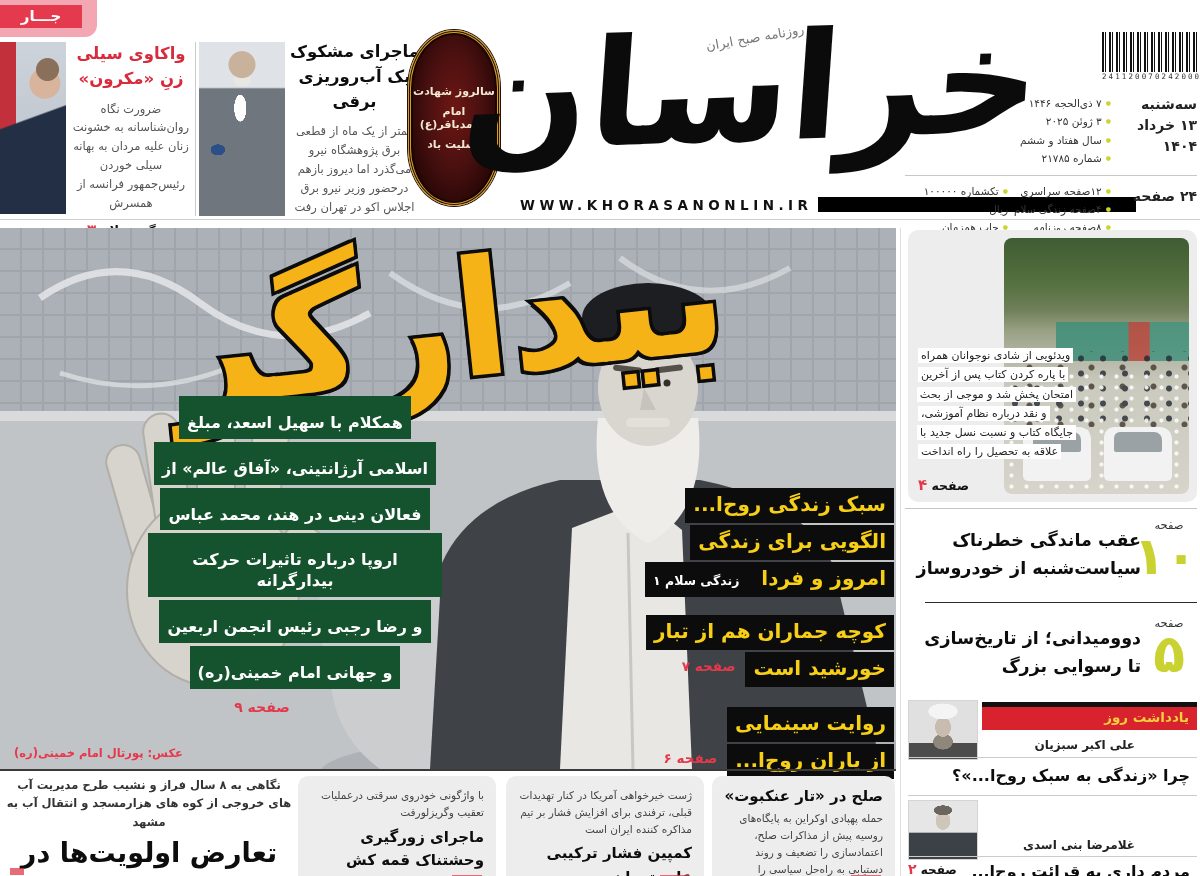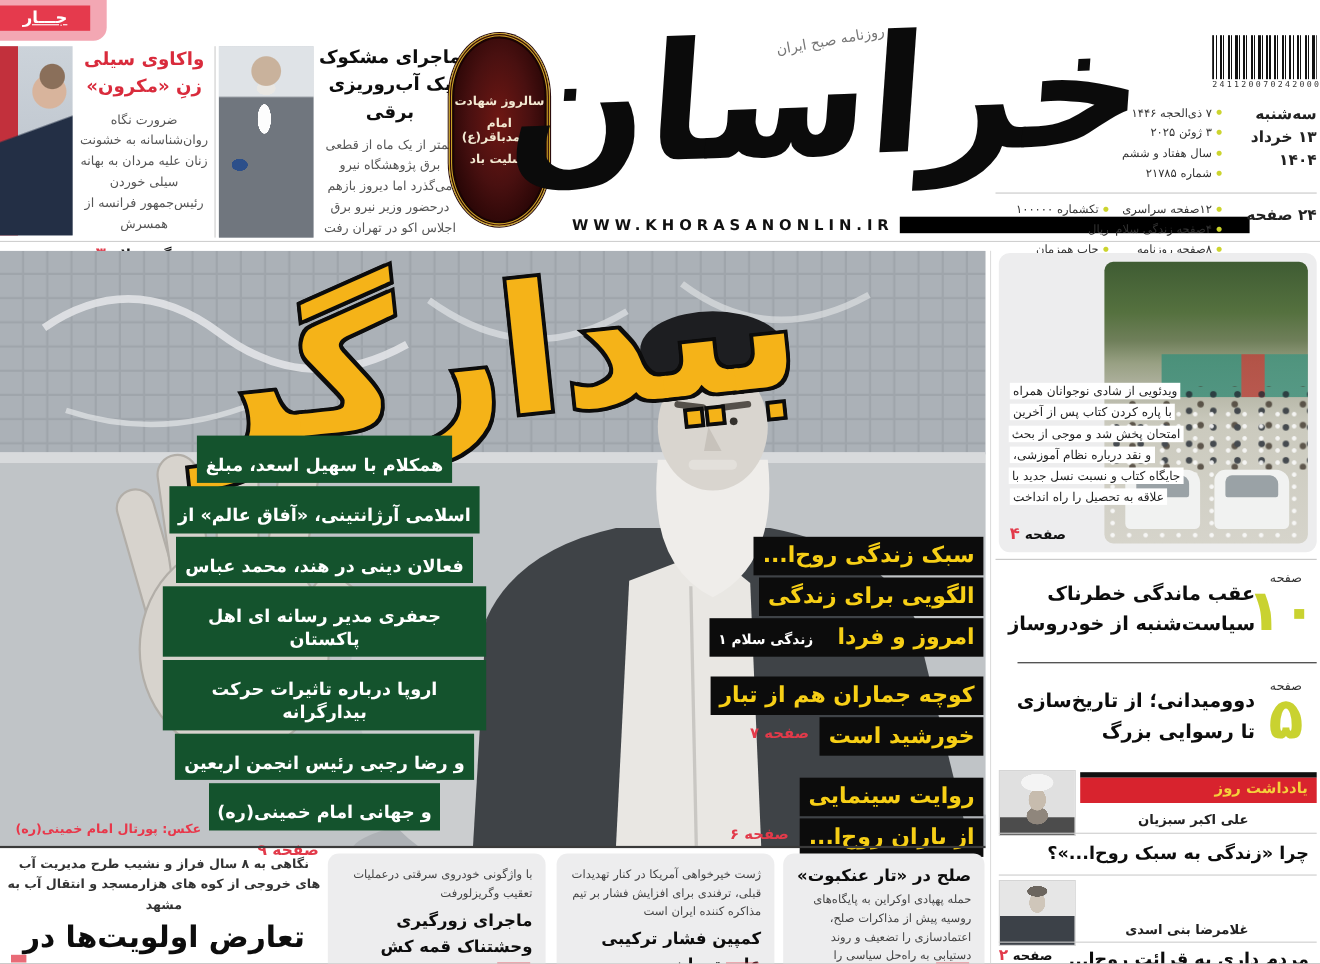--- a/index.html
+++ b/index.html
@@ -3,21 +3,21 @@
 <meta charset="utf-8">
 <style>
   * { margin:0; padding:0; box-sizing:border-box; }
   body { background:#888; font-family:"DejaVu Sans","Liberation Sans",sans-serif; }
   .page { position:relative; width:1200px; height:876px; background:#fff; overflow:hidden; margin:0 auto; direction:rtl; }
   .abs { position:absolute; }
 
   
   .corner-banner { left:0; top:0; width:97px; height:37px; background:#f3a7b3; border-radius:0 0 12px 0; direction:ltr; }
   .corner-inner { position:absolute; left:0; top:5px; right:15px; bottom:9px; background:#e53a4d; color:#fff;
-                  font-weight:bold; font-size:15px; text-align:center; line-height:23px;text-decoration:underline; }
+                  font-weight:bold; font-size:15px; text-align:center; line-height:23px; }
 
   .photo-macron { left:0; top:42px; width:66px; height:172px;
     background:
       radial-gradient(circle at 72% 16%, #8a6f5a 0 11px, transparent 12px),
       radial-gradient(circle at 68% 24%, #d8b49c 0 15px, transparent 16px),
       linear-gradient(160deg, transparent 44%, #232f45 45%),
       linear-gradient(90deg, #c2303c 0 16px, transparent 16px),
       linear-gradient(#ccd3da,#b8bfc8); }
   .art1-text { left:70px; top:42px; width:122px; }
   .art1-title { color:#d92b3c; font-weight:bold; font-size:16.5px; line-height:1.5; text-align:center; }
@@ -286,21 +286,20 @@
       <ellipse cx="648" cy="90" rx="66" ry="35" fill="#1d1e21"></ellipse>
     </svg>
   </div>
 
   <div class="abs headline-big">بیدارگر</div>
 
   <div class="abs deck">
     <div class="deck-line"><span class="chip">همکلام با سهیل اسعد، مبلغ</span></div>
     <div class="deck-line"><span class="chip">اسلامی آرژانتینی، «آفاق عالم» از</span></div>
     <div class="deck-line"><span class="chip">فعالان دینی در هند، محمد عباس</span></div>
-    <div class="deck-line"><span class="chip">جعفری مدیر رسانه ای اهل پاکستان</span></div>
     <div class="deck-line"><span class="chip">اروپا درباره تاثیرات حرکت بیدارگرانه</span></div>
     <div class="deck-line"><span class="chip">و رضا رجبی رئیس انجمن اربعین</span></div>
     <div class="deck-line"><span class="chip">و جهانی امام خمینی(ره)</span></div>
     <div class="deck-pageref">
       <span>صفحه</span>
       <span>۹</span>
     </div>
   </div>
 
   <div class="abs teasers">

